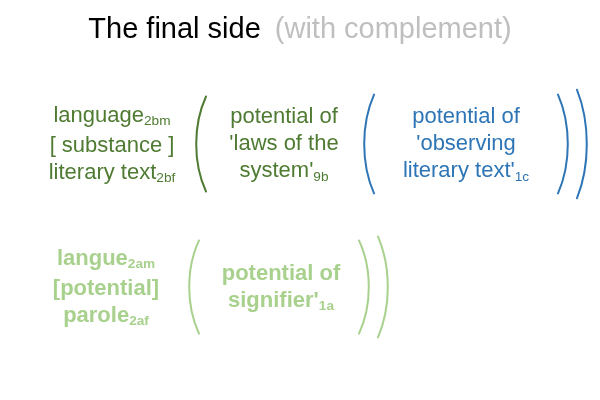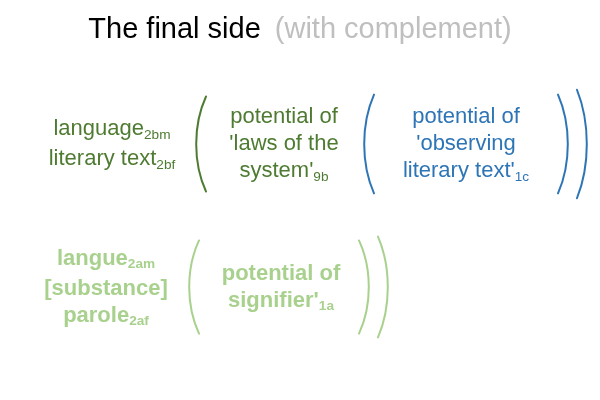--- a/index.html
+++ b/index.html
@@ -73,20 +73,21 @@
 <div class="canvas">
 
   <div class="title">
     <span>The final side</span><span class="complement">(with complement)</span>
   </div>
 
   <div class="row row1">
 
     <div class="stack dark w158">
       <div class="line"><span>language</span><span class="sub">2bm</span></div>
+      <div class="line"><span>[ substance ]</span></div>
       <div class="line"><span>literary text</span><span class="sub">2bf</span></div>
     </div>
 
     <svg class="paren dark ml2" width="16" height="100" viewBox="0 0 16 100" preserveAspectRatio="none">
       <path d="M13,2.5 C5,20 3.2,35 3.2,50 C3.2,65 5,80 13,97.5" fill="none" stroke="currentColor" stroke-width="2" stroke-linecap="round"></path>
     </svg>
 
     <div class="stack dark w138 ml6">
       <div class="line"><span>potential of</span></div>
       <div class="line"><span>'laws of the</span></div>
@@ -110,21 +111,21 @@
     <svg class="paren blue ml3" width="16" height="114" viewBox="0 0 16 100" preserveAspectRatio="none">
       <path d="M3,2.5 C11,20 12.8,35 12.8,50 C12.8,65 11,80 3,97.5" fill="none" stroke="currentColor" stroke-width="2" stroke-linecap="round"></path>
     </svg>
 
   </div>
 
   <div class="row row2">
 
     <div class="stack light w126">
       <div class="line"><span>langue</span><span class="sub">2am</span></div>
-      <div class="line"><span>[substance]</span></div>
+      <div class="line"><span>[potential]</span></div>
       <div class="line"><span>parole</span><span class="sub">2af</span></div>
     </div>
 
     <svg class="paren light ml17" width="16" height="98" viewBox="0 0 16 100" preserveAspectRatio="none">
       <path d="M13,2.5 C5,20 3.2,35 3.2,50 C3.2,65 5,80 13,97.5" fill="none" stroke="currentColor" stroke-width="2" stroke-linecap="round"></path>
     </svg>
 
     <div class="stack light w146 ml6">
       <div class="line"><span>potential of</span></div>
       <div class="line"><span>signifier'</span><span class="sub">1a</span></div>

